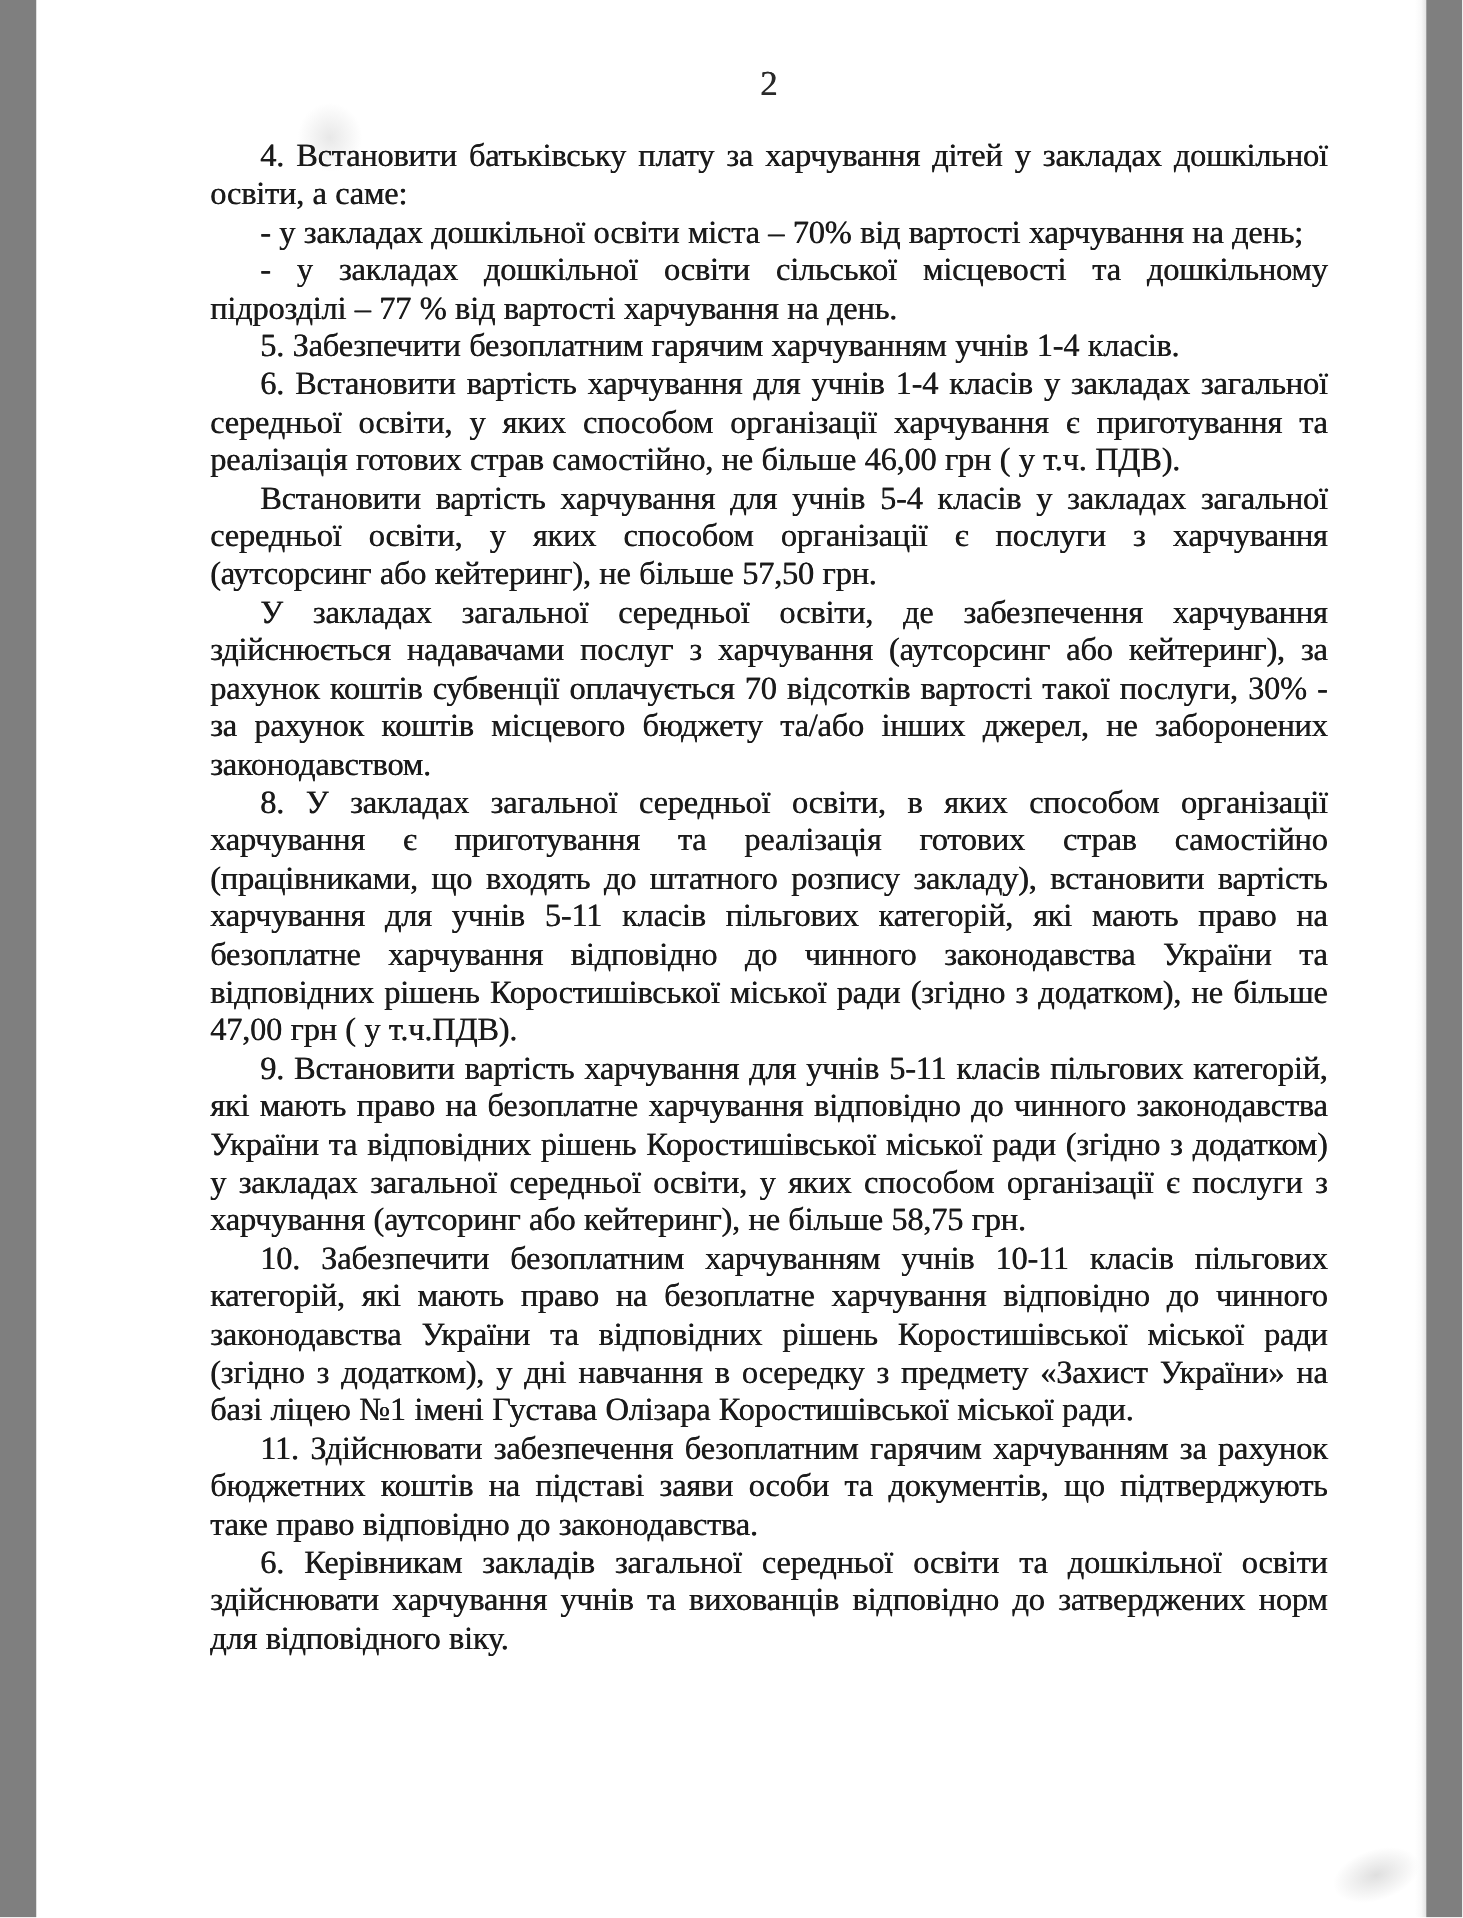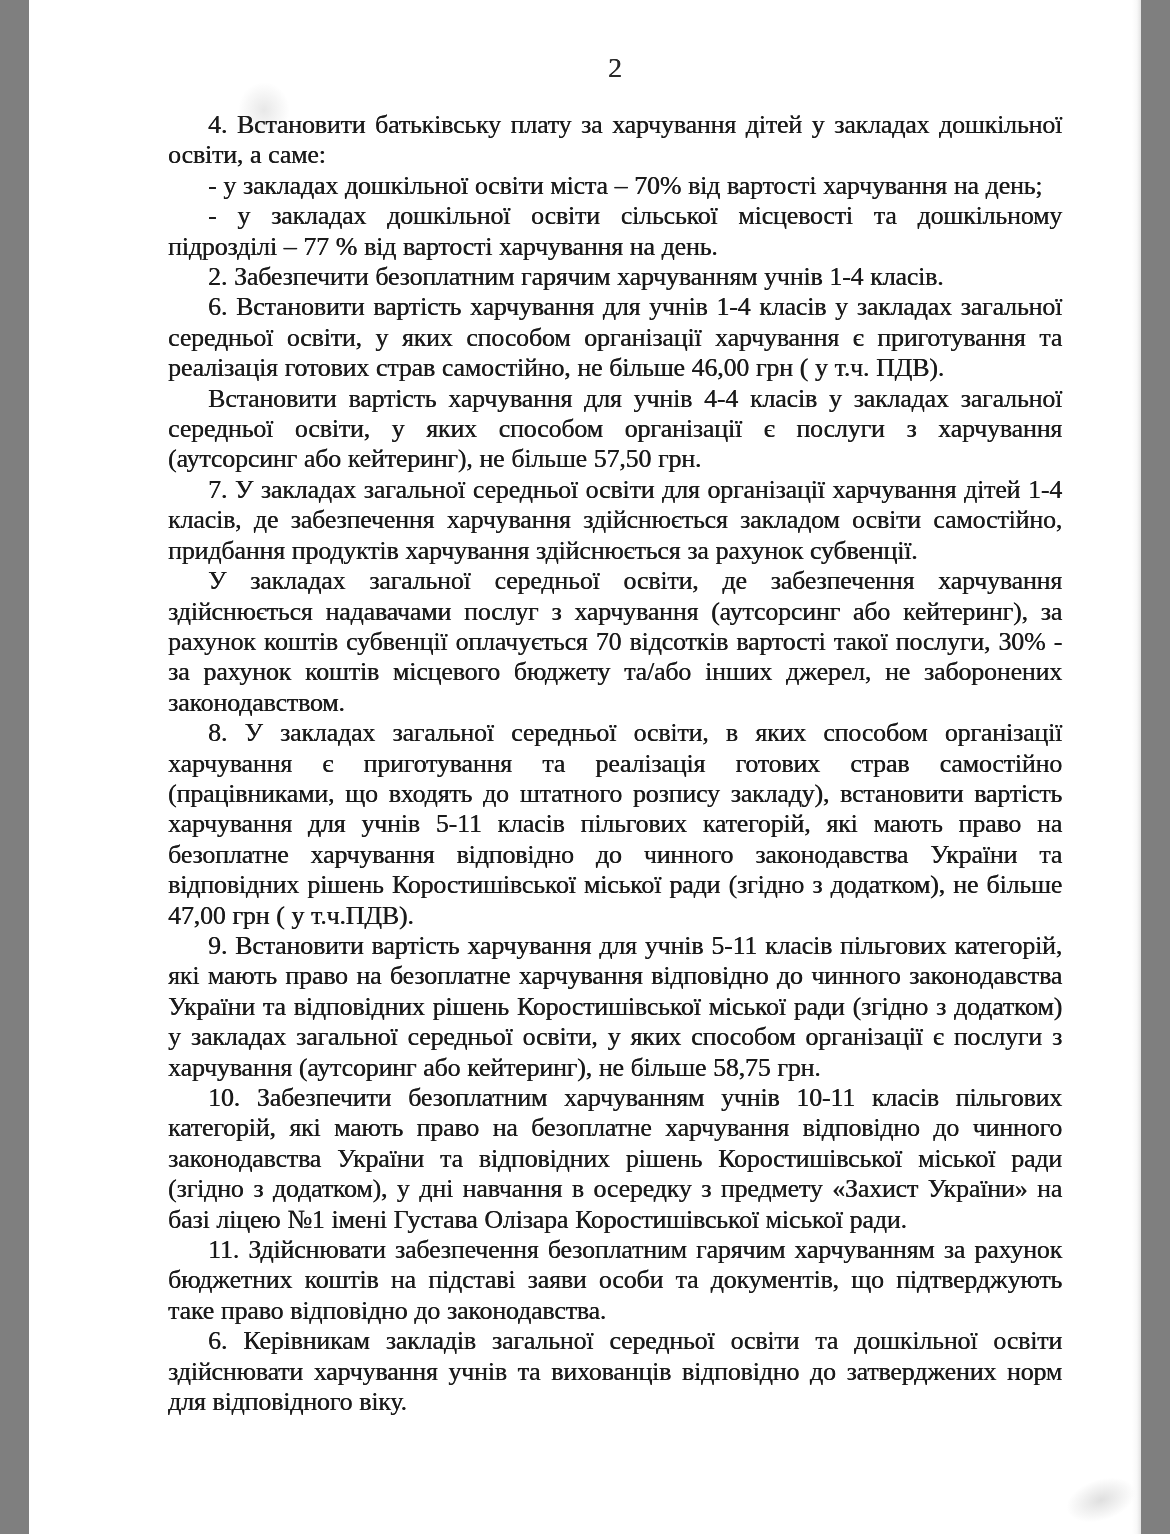--- a/index.html
+++ b/index.html
@@ -96,24 +96,23 @@
 
   <div class="smudge smudge-top"></div>
   <div class="smudge smudge-bottom"></div>
 
   <div class="page-number">2</div>
 
   <div class="body-text">
     <p>4. Встановити батьківську плату за харчування дітей у закладах дошкільної освіти, а саме:</p>
     <p>- у закладах дошкільної освіти міста – 70% від вартості харчування на день;</p>
     <p>- у закладах дошкільної освіти сільської місцевості та дошкільному підрозділі – 77 % від вартості харчування на день.</p>
-    <p>2. Забезпечити безоплатним гарячим харчуванням учнів 1-4 класів.</p>
+    <p>5. Забезпечити безоплатним гарячим харчуванням учнів 1-4 класів.</p>
     <p>6. Встановити вартість харчування для учнів 1-4 класів у закладах загальної середньої освіти, у яких способом організації харчування є приготування та реалізація готових страв самостійно, не більше 46,00 грн ( у т.ч. ПДВ).</p>
-    <p>Встановити вартість харчування для учнів 4-4 класів у закладах загальної середньої освіти, у яких способом організації є послуги з харчування (аутсорсинг або кейтеринг), не більше 57,50 грн.</p>
-    <p>7. У закладах загальної середньої освіти для організації харчування дітей 1-4 класів, де забезпечення харчування здійснюється закладом освіти самостійно, придбання продуктів харчування здійснюється за рахунок субвенції.</p>
+    <p>Встановити вартість харчування для учнів 5-4 класів у закладах загальної середньої освіти, у яких способом організації є послуги з харчування (аутсорсинг або кейтеринг), не більше 57,50 грн.</p>
     <p>У закладах загальної середньої освіти, де забезпечення харчування здійснюється надавачами послуг з харчування (аутсорсинг або кейтеринг), за рахунок коштів субвенції оплачується 70 відсотків вартості такої послуги, 30% - за рахунок коштів місцевого бюджету та/або інших джерел, не заборонених законодавством.</p>
     <p>8. У закладах загальної середньої освіти, в яких способом організації харчування є приготування та реалізація готових страв самостійно (працівниками, що входять до штатного розпису закладу), встановити вартість харчування для учнів 5-11 класів пільгових категорій, які мають право на безоплатне харчування відповідно до чинного законодавства України та відповідних рішень Коростишівської міської ради (згідно з додатком), не більше 47,00 грн ( у т.ч.ПДВ).</p>
     <p>9. Встановити вартість харчування для учнів 5-11 класів пільгових категорій, які мають право на безоплатне харчування відповідно до чинного законодавства України та відповідних рішень Коростишівської міської ради (згідно з додатком) у закладах загальної середньої освіти, у яких способом організації є послуги з харчування (аутсоринг або кейтеринг), не більше 58,75 грн.</p>
     <p>10. Забезпечити безоплатним харчуванням учнів 10-11 класів пільгових категорій, які мають право на безоплатне харчування відповідно до чинного законодавства України та відповідних рішень Коростишівської міської ради (згідно з додатком), у дні навчання в осередку з предмету «Захист України» на базі ліцею №1 імені Густава Олізара Коростишівської міської ради.</p>
     <p>11. Здійснювати забезпечення безоплатним гарячим харчуванням за рахунок бюджетних коштів на підставі заяви особи та документів, що підтверджують таке право відповідно до законодавства.</p>
     <p>6. Керівникам закладів загальної середньої освіти та дошкільної освіти здійснювати харчування учнів та вихованців відповідно до затверджених норм для відповідного віку.</p>
   </div>
 
 </div>
 

